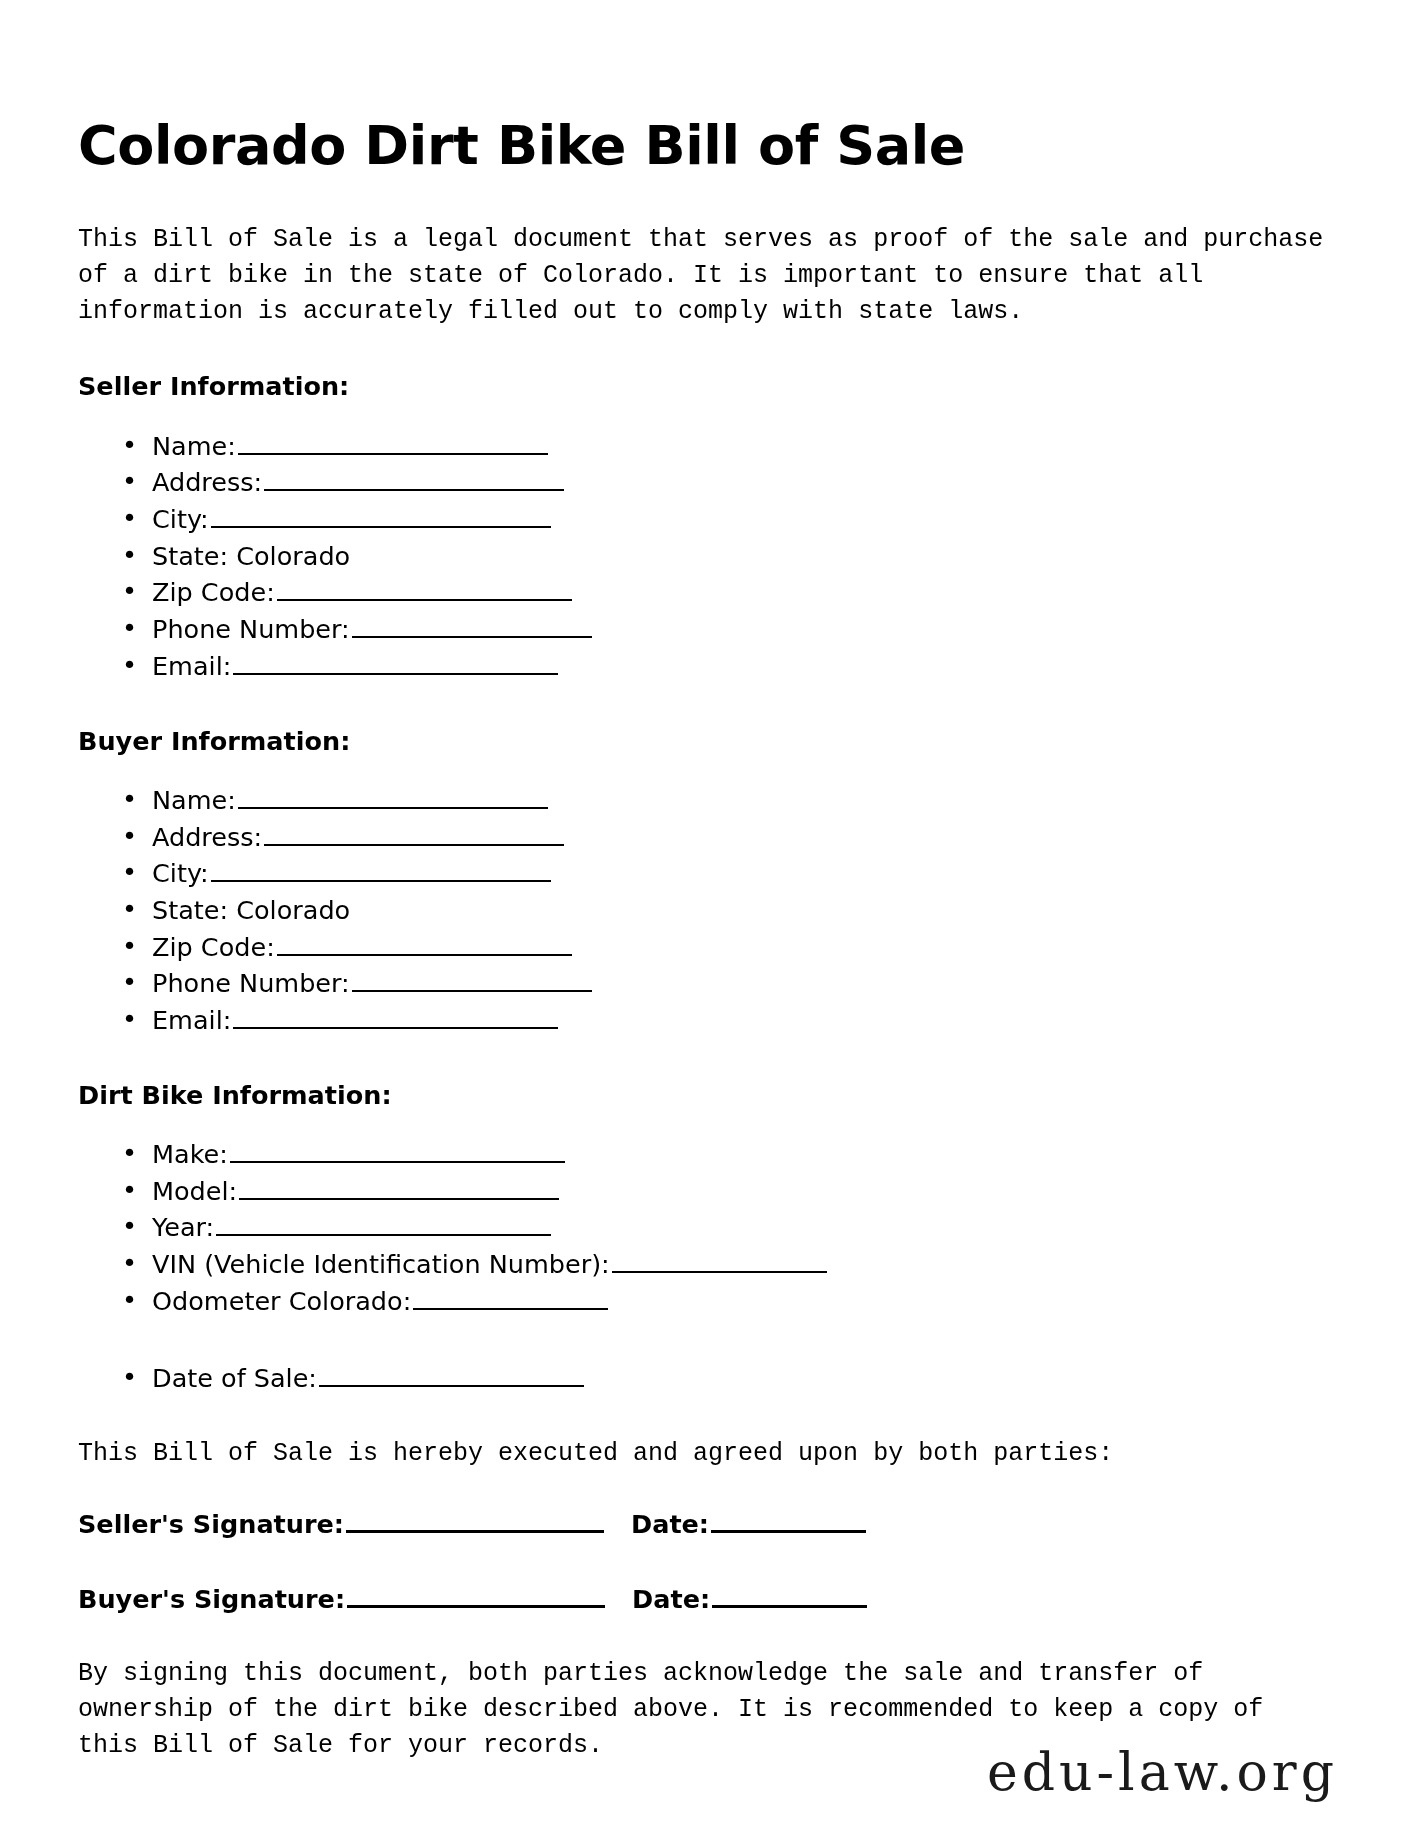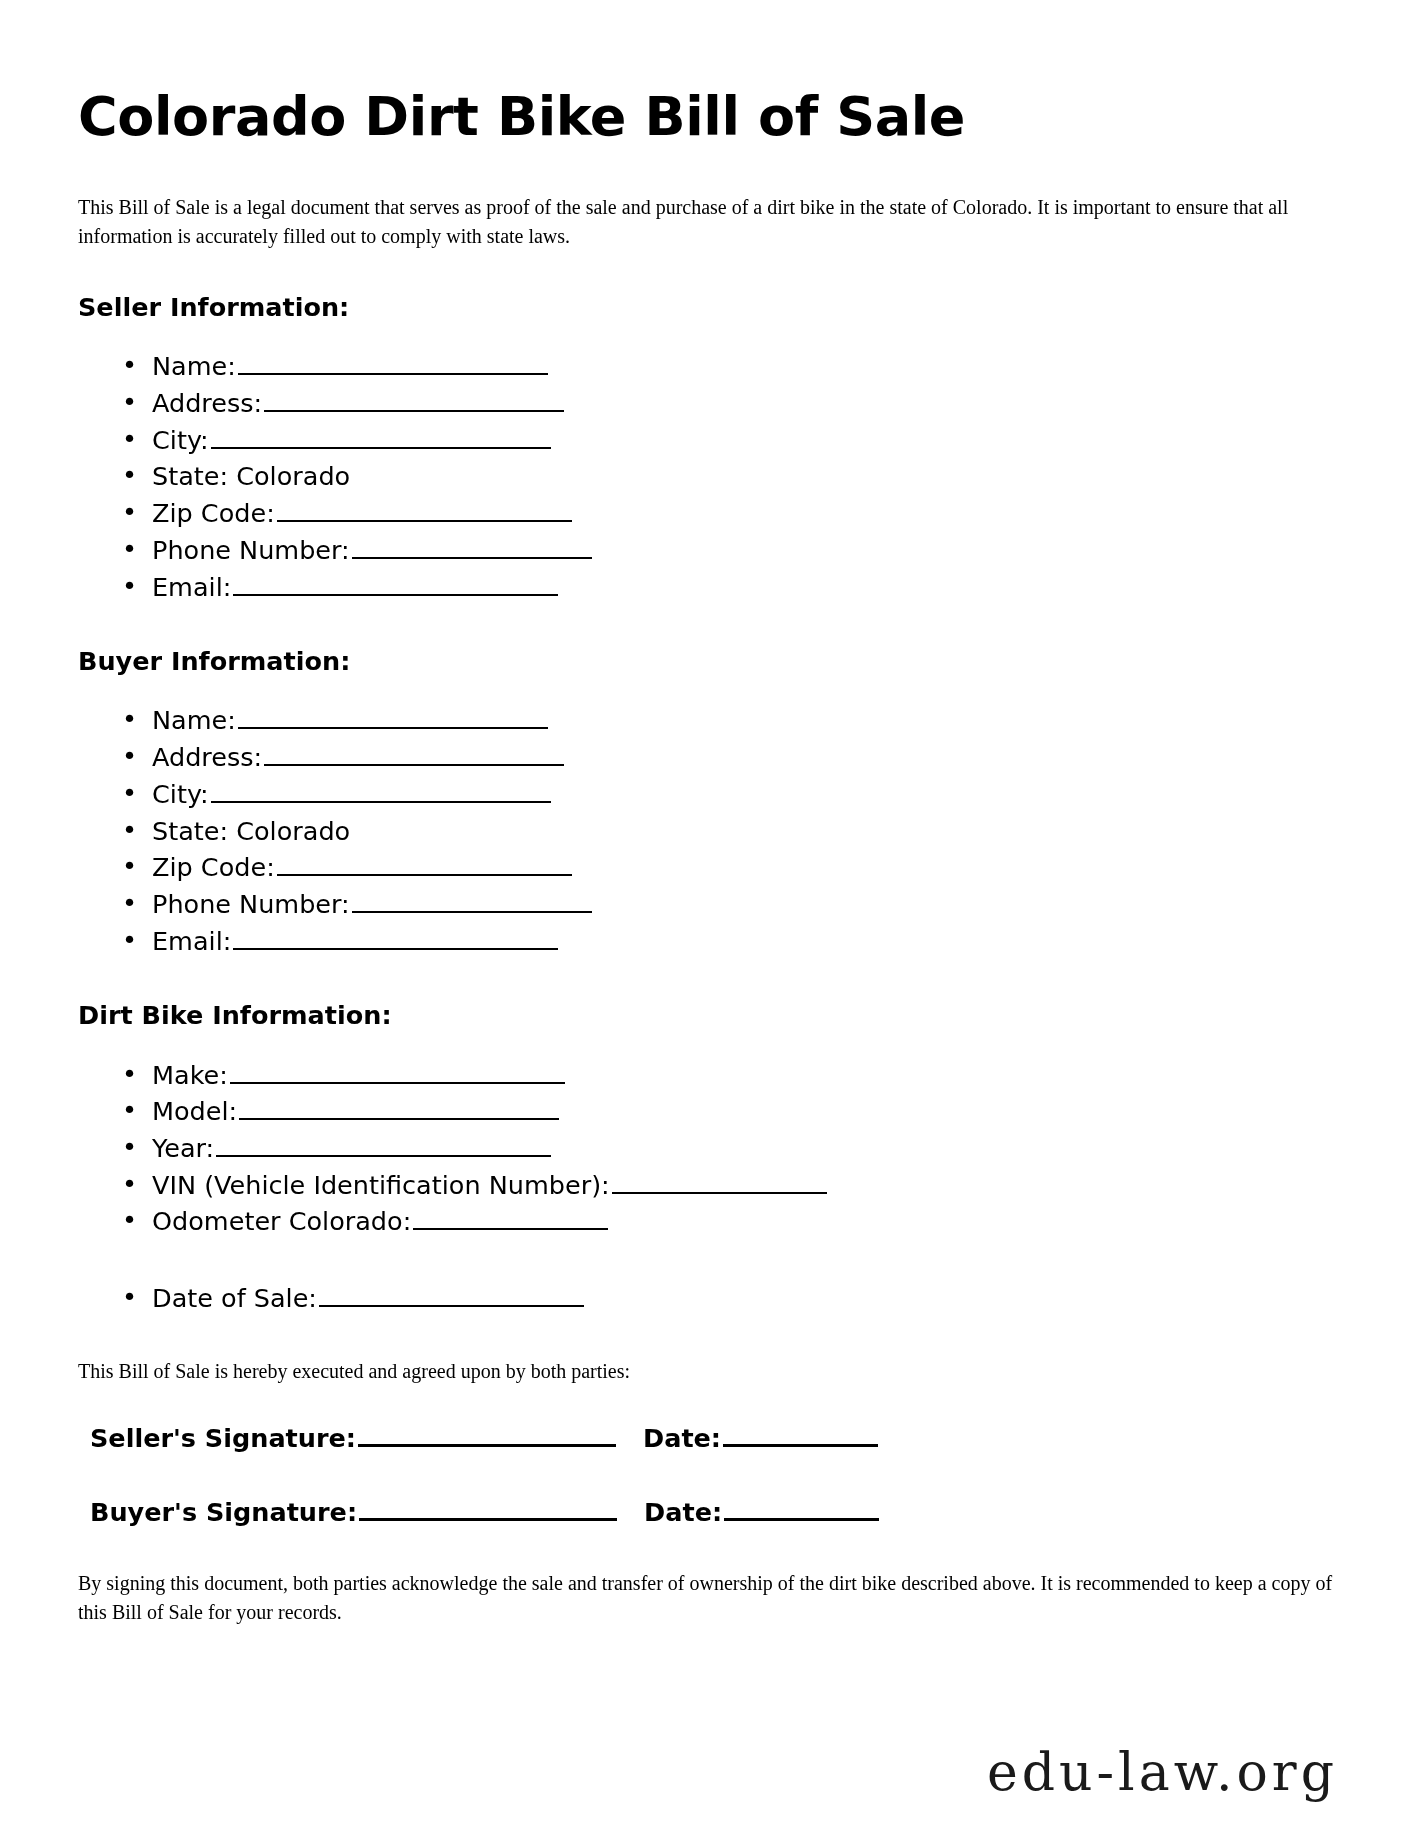--- a/index.html
+++ b/index.html
@@ -16,35 +16,35 @@
     overflow: hidden;
   }
   .page {
     position: absolute;
     top: 0;
     left: 0;
     width: 1416px;
     height: 1832px;
     background: #ffffff;
     box-sizing: border-box;
-    padding: 87px 78px 0 78px;
+    padding: 116px 78px 0 78px;
   }
   .doc-title {
     font-size: 54px;
     font-weight: bold;
     letter-spacing: -0.4px;
     margin: 0 0 46px 0;
     line-height: 1.12;
     font-family: "DejaVu Sans", sans-serif;
   }
   .intro, .exec-line, .closing {
-    font-size: 20px;
+    font-size: 25px;
     line-height: 1.44;
     margin: 0;
-    font-family: Liberation Serif, serif;
+    font-family: Liberation Mono, monospace;
   }
   .intro {
     margin-bottom: 40px;
     max-width: 1265px;
   }
   .section-head {
     font-size: 25.5px;
     font-weight: bold;
     margin: 0 0 24px 0;
     line-height: 1.3;
@@ -78,21 +78,21 @@
     margin-right: 1px;
   }
   .blank.nogap { margin-left: 0; }
   .exec-line {
     margin: 6px 0 34px 0;
   }
   .sig-row {
     font-size: 25.5px;
     font-weight: bold;
     line-height: 1.44;
-    margin: 0 0 38px 12px;
+    margin: 0 0 38px 0;
     white-space: nowrap;
   }
   .sig-row .blank { border-bottom-width: 3px; }
   .sig-gap { display: inline-block; width: 26px; }
   .closing {
     margin-top: 12px;
     max-width: 1270px;
   }
   .footer-mark {
     position: absolute;

